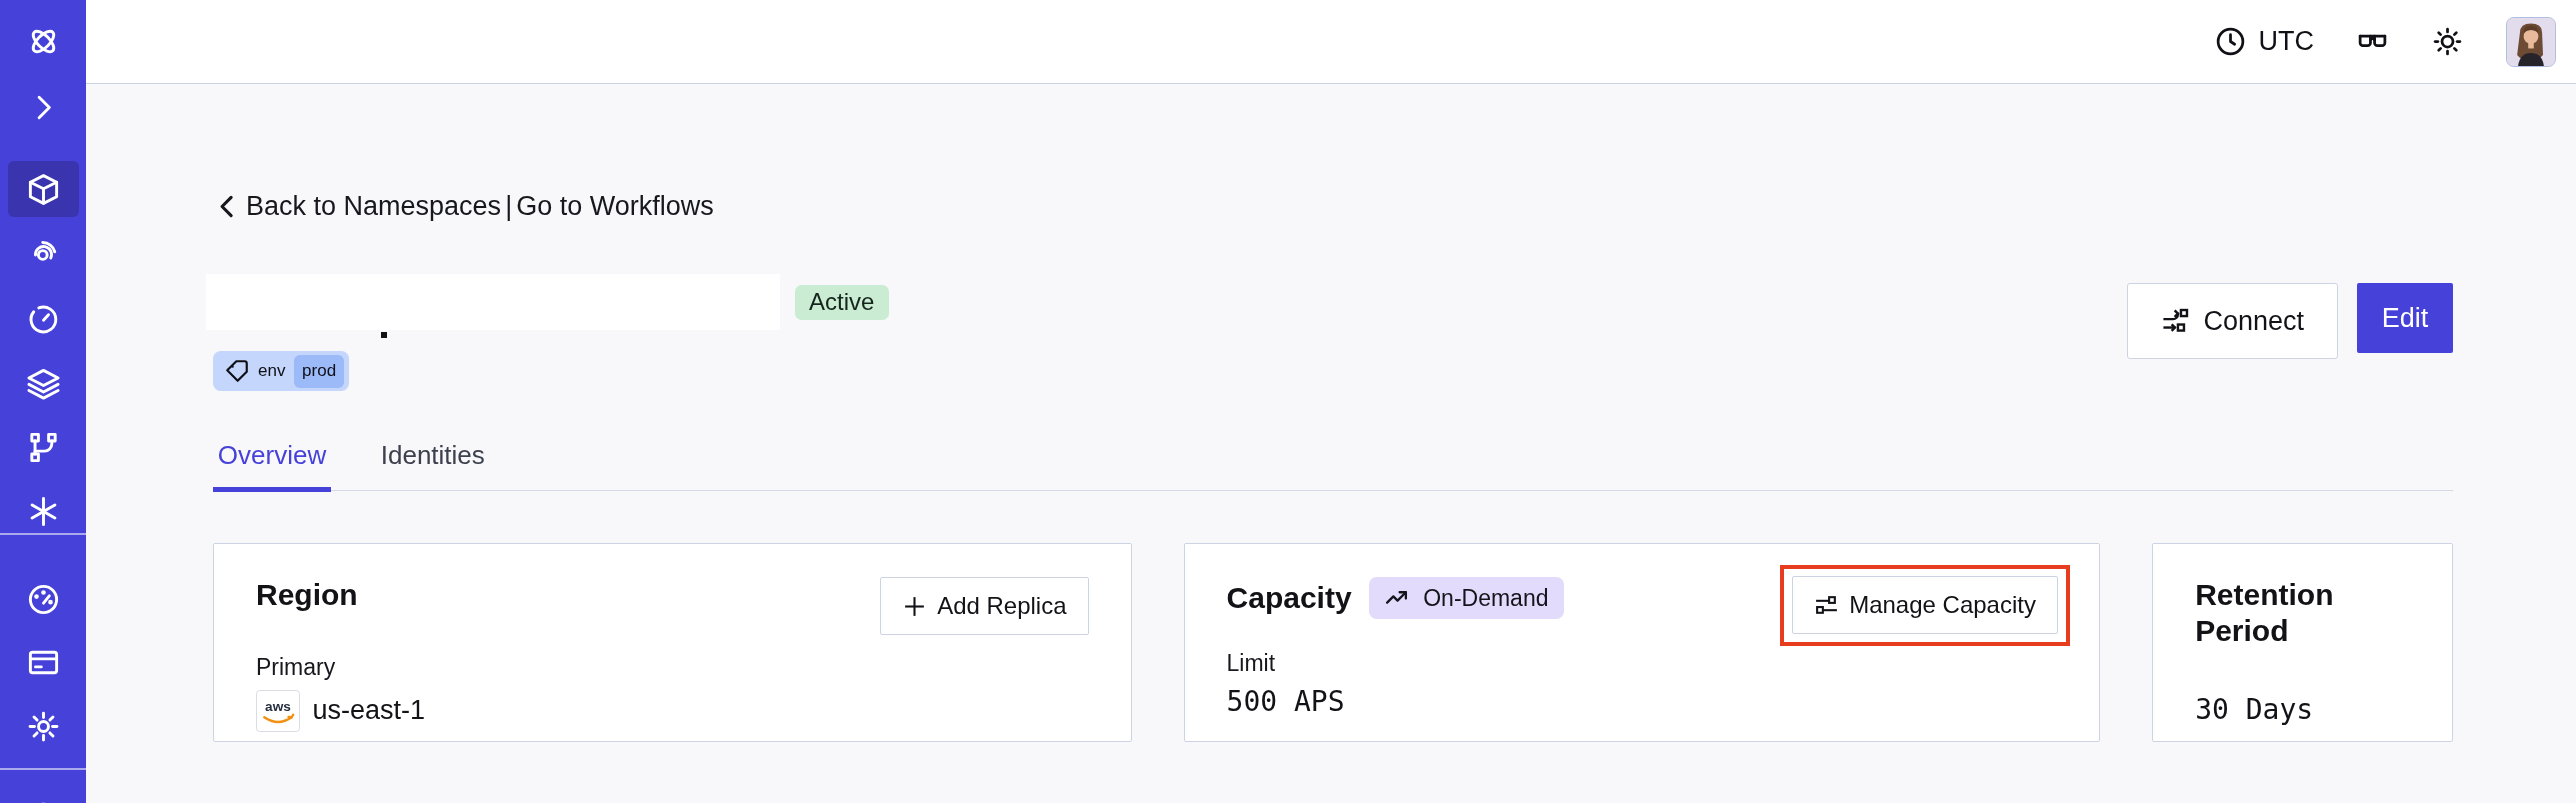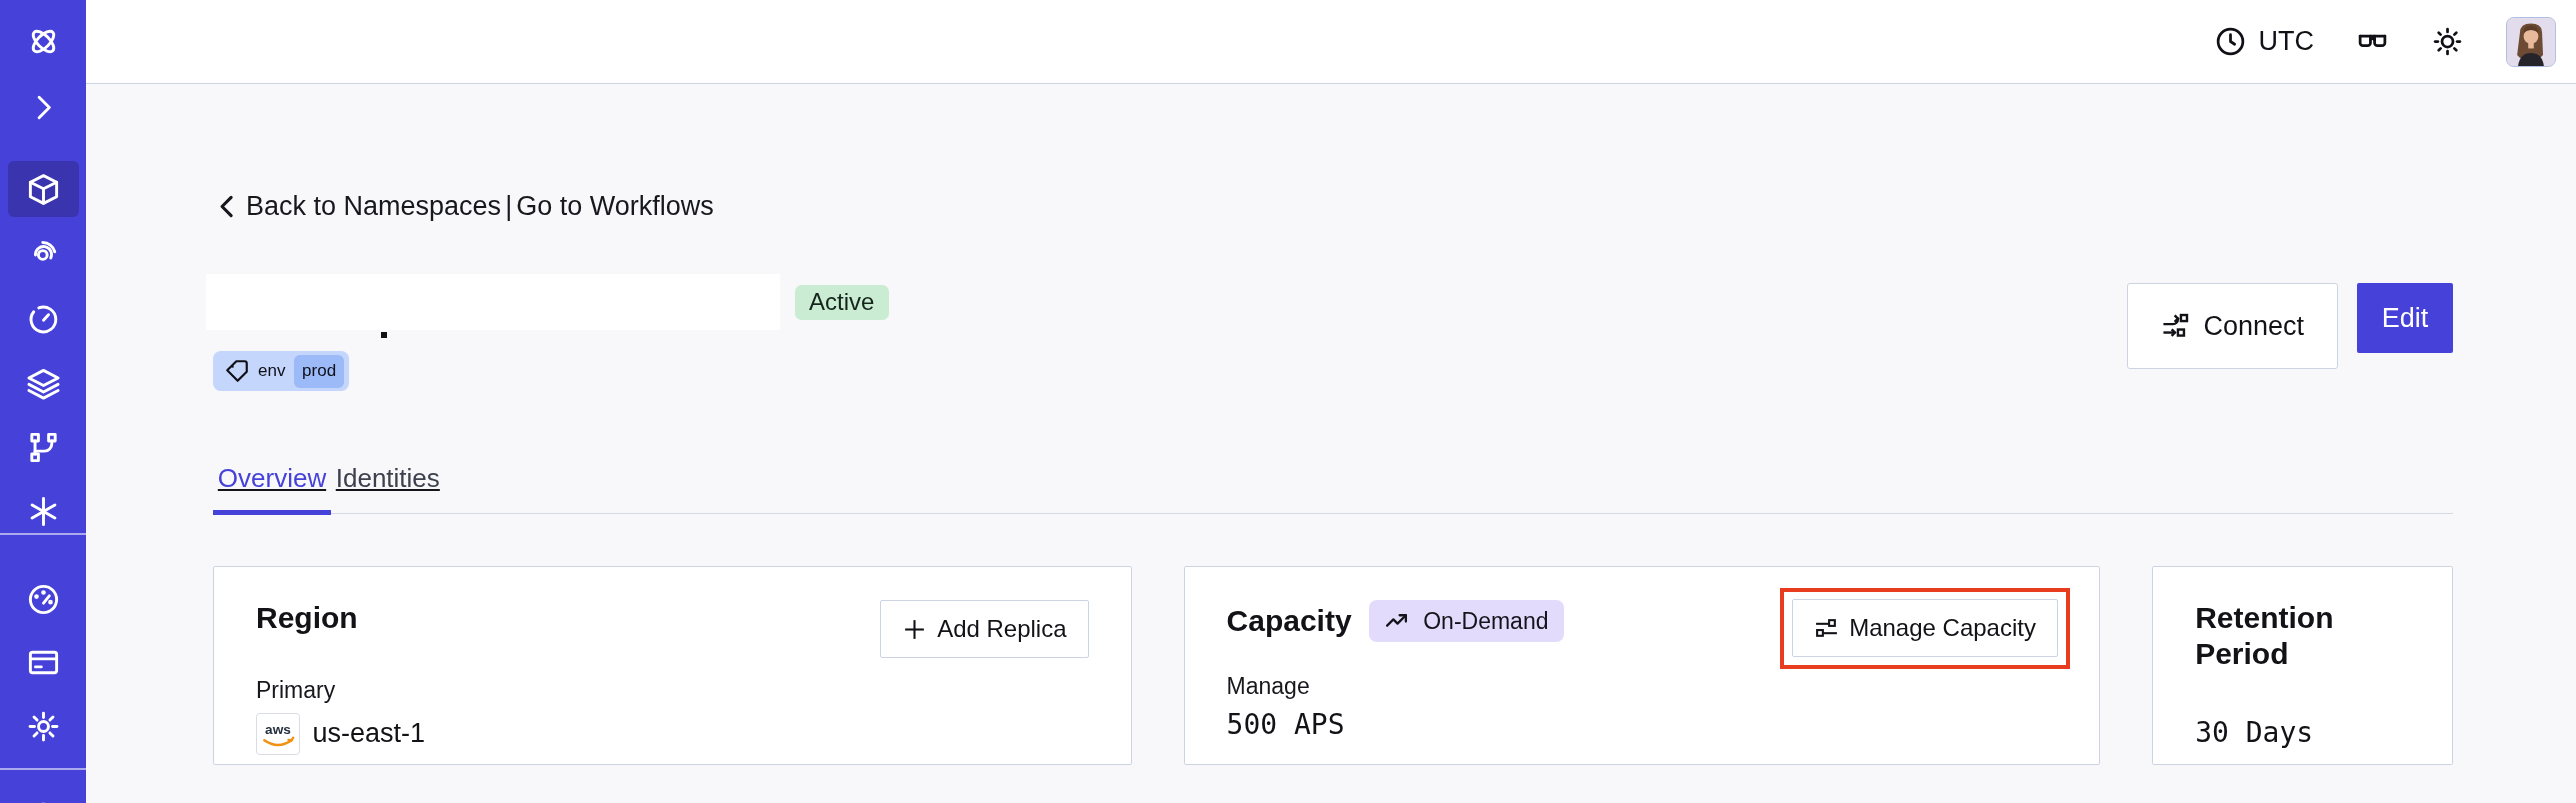--- a/index.html
+++ b/index.html
@@ -38,24 +38,24 @@
   .status-badge{margin-left:14.4px;height:35px;display:flex;align-items:center;padding:0 14.4px;border-radius:6.7px;background:var(--badge-active-bg);font-size:24px;color:#15241c;}
 
   .tag-row{margin-top:21px;}
   .tag-chip{display:inline-flex;align-items:center;gap:8.6px;height:40px;padding:0 4.8px 0 10.5px;border-radius:7.7px;background:var(--tag-bg);font-size:17px;color:#0f0f16;cursor:pointer;}
   .tag-chip svg{width:26px;height:26px;stroke:#0f0f16;fill:none;stroke-width:2;stroke-linejoin:round;}
   .tag-inner{background:var(--tag-inner-bg);border-radius:5.8px;height:33px;display:flex;align-items:center;padding:0 8px;}
 
   .actions{position:absolute;right:0;top:199px;display:flex;gap:19px;}
   .btn{display:flex;align-items:center;justify-content:center;gap:13.4px;background:#fff;border:1.9px solid var(--border);border-radius:2.9px;font-size:27px;color:#121217;cursor:pointer;font-family:"Liberation Sans",sans-serif;}
   .btn svg{width:29px;height:29px;stroke:#121217;fill:none;stroke-width:2;stroke-linecap:square;}
-  .btn-connect{height:86px;padding:0 33px;}
+  .btn-connect{height:76px;padding:0 33px;}
   .btn-edit{height:70px;width:96px;background:var(--accent);border:none;color:#fff;border-radius:1.9px;}
 
-  .tabs{margin-top:72px;display:flex;border-bottom:1.9px solid #d5dae6;text-decoration:underline;}
+  .tabs{margin-top:49px;display:flex;gap:45px;border-bottom:1.9px solid #d5dae6;}
   .tab{position:relative;padding:0 4.8px 19px 4.8px;font-size:26px;font-weight:500;color:#3c414d;cursor:pointer;}
   .tab.active{color:var(--accent);}
   .tab.active::after{content:"";position:absolute;left:0;right:0;bottom:-1.9px;height:4.8px;background:var(--accent);}
 
   .cards{margin-top:52px;display:flex;gap:52px;}
   .card{background:#fff;border:1.9px solid var(--border);border-radius:1.9px;height:199px;padding:33px 42px;}
   .card-region{width:919px;}
   .card-capacity{width:917px;}
   .card-retention{width:301px;}
   .card-head{display:flex;justify-content:space-between;align-items:flex-start;}
@@ -303,21 +303,21 @@
             <svg viewBox="0 0 24 24">
                 <path d="M3 7.5h14"></path>
                 <rect x="14.5" y="4" width="5.5" height="5.5" fill="#fff"></rect>
                 <path d="M8.5 16.5h12.5"></path>
                 <rect x="3" y="13.5" width="5.5" height="5.5" fill="#fff"></rect>
               </svg>
             <span>Manage Capacity</span>
           </button>
         </div>
       </div>
-      <div class="field-label" style="margin-top:3.8px">Manage</div>
+      <div class="field-label" style="margin-top:3.8px">Limit</div>
       <div class="field-value-row">
         <span class="mono">500 APS</span>
       </div>
     </div>
 
     <div class="card card-retention">
       <div class="card-title">Retention Period</div>
       <div class="mono retention-value">30 Days</div>
     </div>
 

